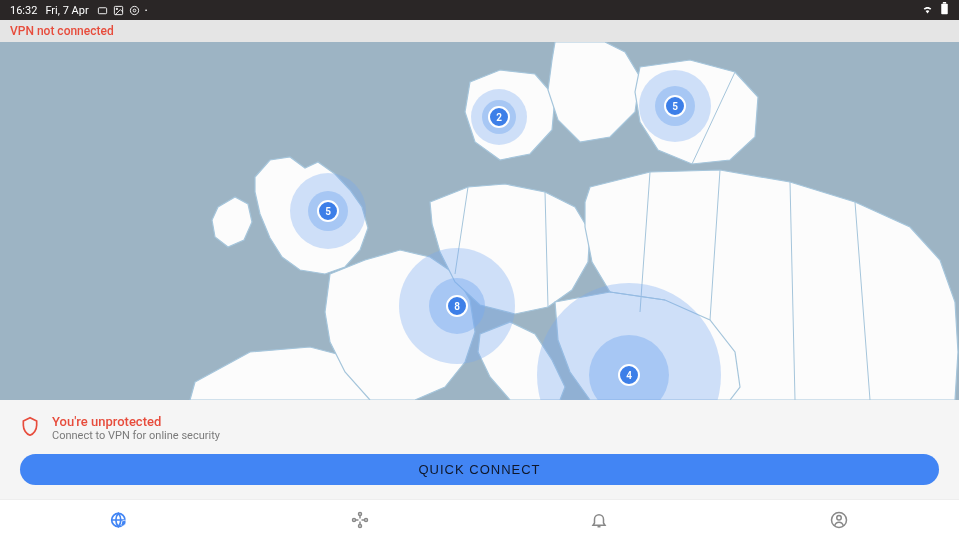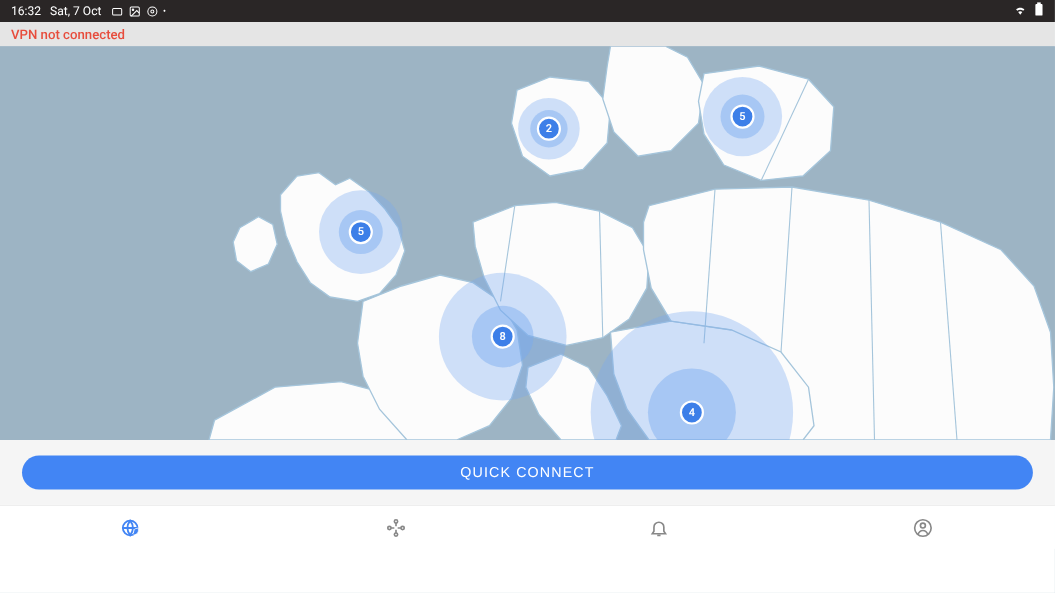--- a/index.html
+++ b/index.html
@@ -100,21 +100,21 @@
       font-size: 13px;
       font-weight: 500;
     }
     .status-subtitle {
       color: #7a7a7a;
       font-size: 11px;
     }
     .connect-button {
       width: 100%;
       background: #4285f4;
-      color: #ffffff;
+      color: #0f172a;
       border: none;
       border-radius: 16px;
       padding: 8px;
       font-size: 13px;
       font-weight: 500;
       letter-spacing: 1px;
       cursor: pointer;
     }
     .nav-bar {
       height: 40px;
@@ -131,21 +131,21 @@
       cursor: pointer;
     }
     .nav-item.active { color: #4285f4; }
   </style>
 </head>
 <body>
 
 <div class="status-bar">
   <div class="status-left">
     <span>16:32</span>
-    <span>Sat, 7 Oct</span>
+    <span>Fri, 7 Apr</span>
     <div class="status-icons-small">
       <span class="status-icon-sm">
         <svg width="11" height="11" viewBox="0 0 24 24" fill="none" stroke="currentColor" stroke-width="2">
             <rect x="3" y="6" width="18" height="13" rx="2"></rect>
           </svg>
       </span>
       <span class="status-icon-sm">
         <svg width="11" height="11" viewBox="0 0 24 24" fill="none" stroke="currentColor" stroke-width="2">
             <rect x="3" y="3" width="18" height="18" rx="2"></rect>
             <circle cx="8.5" cy="8.5" r="1.5" fill="currentColor"></circle>
@@ -236,20 +236,31 @@
       </div>
       <div class="cluster" style="left: 629px; top: 333px;">
         <div class="cluster-halo" style="width: 184px; height: 184px;"></div>
         <div class="cluster-mid" style="width: 80px; height: 80px;"></div>
         <div class="cluster-dot">4</div>
       </div>
     </div>
 </div>
 
 <div class="bottom-panel">
+  <div class="status-row">
+    <span class="shield-icon">
+      <svg width="20" height="20" viewBox="0 0 24 24" fill="none" stroke="currentColor" stroke-width="2">
+        <path d="M12 2 L4 6 L4 11 C4 16.5 7.5 21.5 12 23 C16.5 21.5 20 16.5 20 11 L20 6 Z"></path>
+      </svg>
+    </span>
+    <div class="status-text">
+      <div class="status-title">You're unprotected</div>
+      <div class="status-subtitle">Connect to VPN for online security</div>
+    </div>
+  </div>
   <button class="connect-button">QUICK CONNECT</button>
 </div>
 
 <div class="nav-bar">
   <div class="nav-item active">
     <svg width="20" height="20" viewBox="0 0 24 24" fill="none" stroke="currentColor" stroke-width="2">
       <circle cx="10" cy="12" r="8"></circle>
       <path d="M2 12h16M10 4c2 2.5 3 5 3 8s-1 5.5-3 8c-2-2.5-3-5-3-8s1-5.5 3-8z"></path>
       <path d="M15 13l4-1v3c0 2-1.5 3.5-4 4.5-0.5-0.2-1-0.4-1.4-0.7" fill="currentColor" stroke="#fff" stroke-width="0.8"></path>
     </svg>

